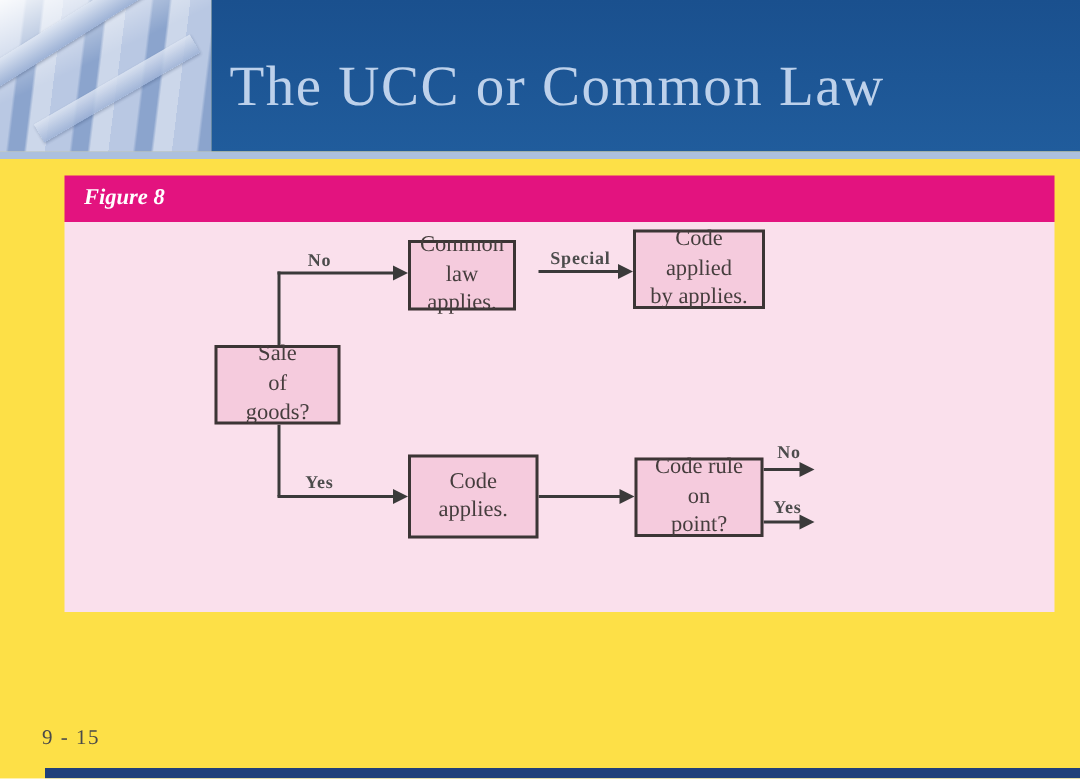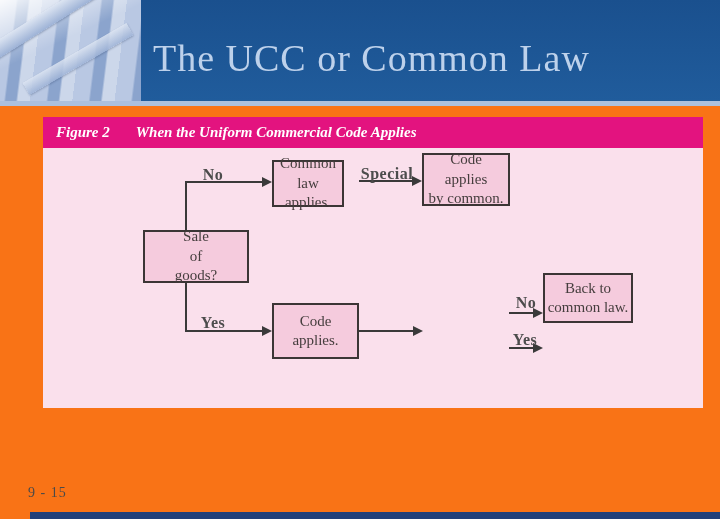--- a/index.html
+++ b/index.html
@@ -1,18 +1,18 @@
 <!DOCTYPE html>
 <html><head>
 <meta charset="utf-8">
 <style>
   * { margin:0; padding:0; box-sizing:border-box; }
   html,body { background:#fff; }
   .slide {
-    position:relative; width:720px; height:519px; background:#f97316;
+    position:relative; width:720px; height:519px; background:#fde047;
     overflow:hidden; font-family:"Liberation Serif", serif;
   }
   
   .pillars {
     position:absolute; left:0; top:0; width:141px; height:101px; overflow:hidden;
     background:
       linear-gradient(155deg, rgba(255,255,255,0.92) 0%, rgba(255,255,255,0) 42%),
       repeating-linear-gradient(97deg, #b9c8e3 0px 16px, #8ba4cd 18px 28px, #ccd7ea 30px 42px),
       linear-gradient(135deg, #e6ecf6 0%, #92a9d0 100%);
   }
@@ -48,21 +48,21 @@
     position:absolute; background:#f5cbdd; border:2px solid #3b3535;
     display:flex; flex-direction:column; align-items:center; justify-content:center;
     font-size:15px; line-height:1.3; color:#453d3d; text-align:center;
   }
   .cl { position:absolute; background:#3a3a3a; }
   .arr {
     position:absolute; width:0; height:0;
     border-left:10px solid #3a3a3a; border-top:5px solid transparent; border-bottom:5px solid transparent;
   }
   .elabel {
-    position:absolute; font-size:16px; font-weight:bold; color:#4c4c4c;
+    position:absolute; font-size:12px; font-weight:bold; color:#4c4c4c;
     text-align:center; letter-spacing:.5px;
   }
   
   .pagenum {
     position:absolute; left:28px; top:485px; font-size:14px; color:#4a4a4a; letter-spacing:1px;text-align:right;
   }
   .bottomrule { position:absolute; left:30px; top:512px; width:690px; height:7px; background:#20407a; }
 </style>
 </head>
 <body>
@@ -74,22 +74,21 @@
     <div class="beam b2"></div>
   </div>
 
   <div class="band">
     <div class="band-title">The UCC or Common Law</div>
   </div>
 
   <div class="divider"></div>
 
   <div class="figbar">
-    <span class="figlabel">Figure 2</span>
-    <span class="figcap">When the Uniform Commercial Code Applies</span>
+    <span class="figlabel">Figure 8</span>
   </div>
 
   <div class="figarea">
 
     <div class="cl" style="left:142px;top:33px;width:2px;height:49px"></div>
     <div class="cl" style="left:142px;top:33px;width:78px;height:2px"></div>
     <div class="arr" style="left:219px;top:29px"></div>
 
     <div class="cl" style="left:316px;top:32px;width:54px;height:2px"></div>
     <div class="arr" style="left:369px;top:28px"></div>
@@ -106,47 +105,48 @@
 
     <div class="cl" style="left:466px;top:199px;width:25px;height:2px"></div>
     <div class="arr" style="left:490px;top:195px"></div>
 
     <div class="elabel" style="left:142px;top:18px;width:56px">No</div>
     <div class="elabel" style="left:316px;top:17px;width:56px">Special</div>
     <div class="elabel" style="left:142px;top:166px;width:56px">Yes</div>
     <div class="elabel" style="left:462px;top:146px;width:42px">No</div>
     <div class="elabel" style="left:460px;top:183px;width:44px">Yes</div>
 
-    <div class="node" style="left:100px;top:82px;width:106px;height:53px">
+    <div class="node" style="left:100px;top:82px;width:84px;height:53px">
       <span>Sale</span>
       <span>of</span>
       <span>goods?</span>
     </div>
 
     <div class="node" style="left:229px;top:12px;width:72px;height:47px">
       <span>Common law</span>
       <span>applies.</span>
     </div>
 
     <div class="node" style="left:379px;top:5px;width:88px;height:53px">
       <span>Code</span>
-      <span>applies</span>
-      <span>by common.</span>
+      <span>applied</span>
+      <span>by applies.</span>
     </div>
 
     <div class="node" style="left:229px;top:155px;width:87px;height:56px">
       <span>Code</span>
       <span>applies.</span>
     </div>
 
+    <div class="node" style="left:380px;top:157px;width:86px;height:53px">
+      <span>Code rule</span>
+      <span>on</span>
+      <span>point?</span>
+    </div>
 
-    <div class="node" style="left:500px;top:125px;width:90px;height:50px">
-      <span>Back to</span>
-      <span>common law.</span>
-    </div>
 
 
   </div>
 
   <div class="pagenum">9 - 15</div>
   <div class="bottomrule"></div>
 
 </div>
 
 </body></html>

